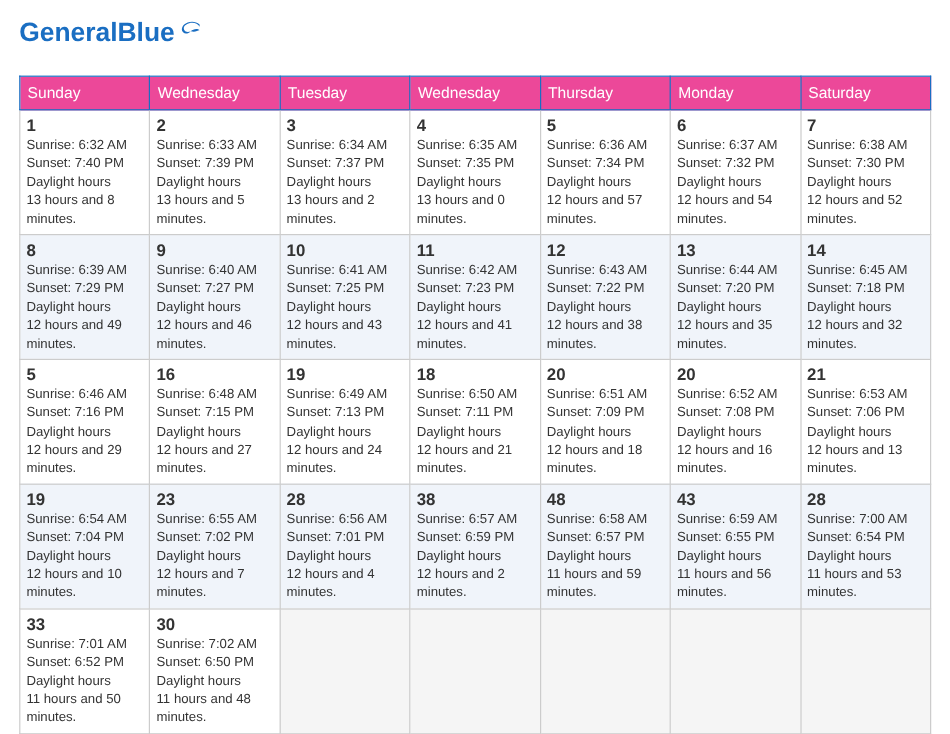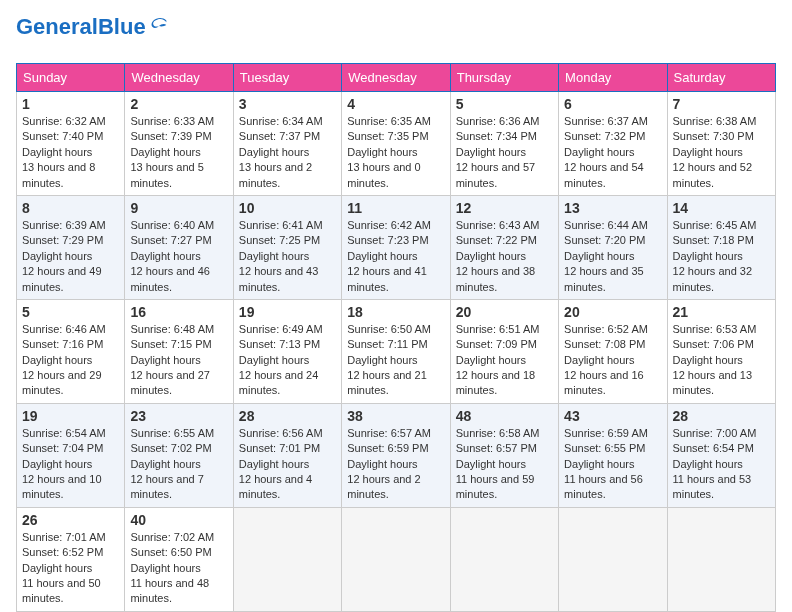--- a/index.html
+++ b/index.html
@@ -379,30 +379,30 @@
         <div class="day-info">
           Sunrise: 7:00 AM<br>
           Sunset: 6:54 PM<br>
           Daylight hours<br>
           11 hours and 53 minutes.
         </div>
       </td>
       </tr>
       <tr>
         <td>
-        <span class="day-num">26</span>
+        <span class="day-num">33</span>
         <div class="day-info">
           Sunrise: 7:01 AM<br>
           Sunset: 6:52 PM<br>
           Daylight hours<br>
           11 hours and 50 minutes.
         </div>
       </td>
         <td>
-        <span class="day-num">40</span>
+        <span class="day-num">30</span>
         <div class="day-info">
           Sunrise: 7:02 AM<br>
           Sunset: 6:50 PM<br>
           Daylight hours<br>
           11 hours and 48 minutes.
         </div>
       </td>
         <td class="empty"></td>
         <td class="empty"></td>
         <td class="empty"></td>

